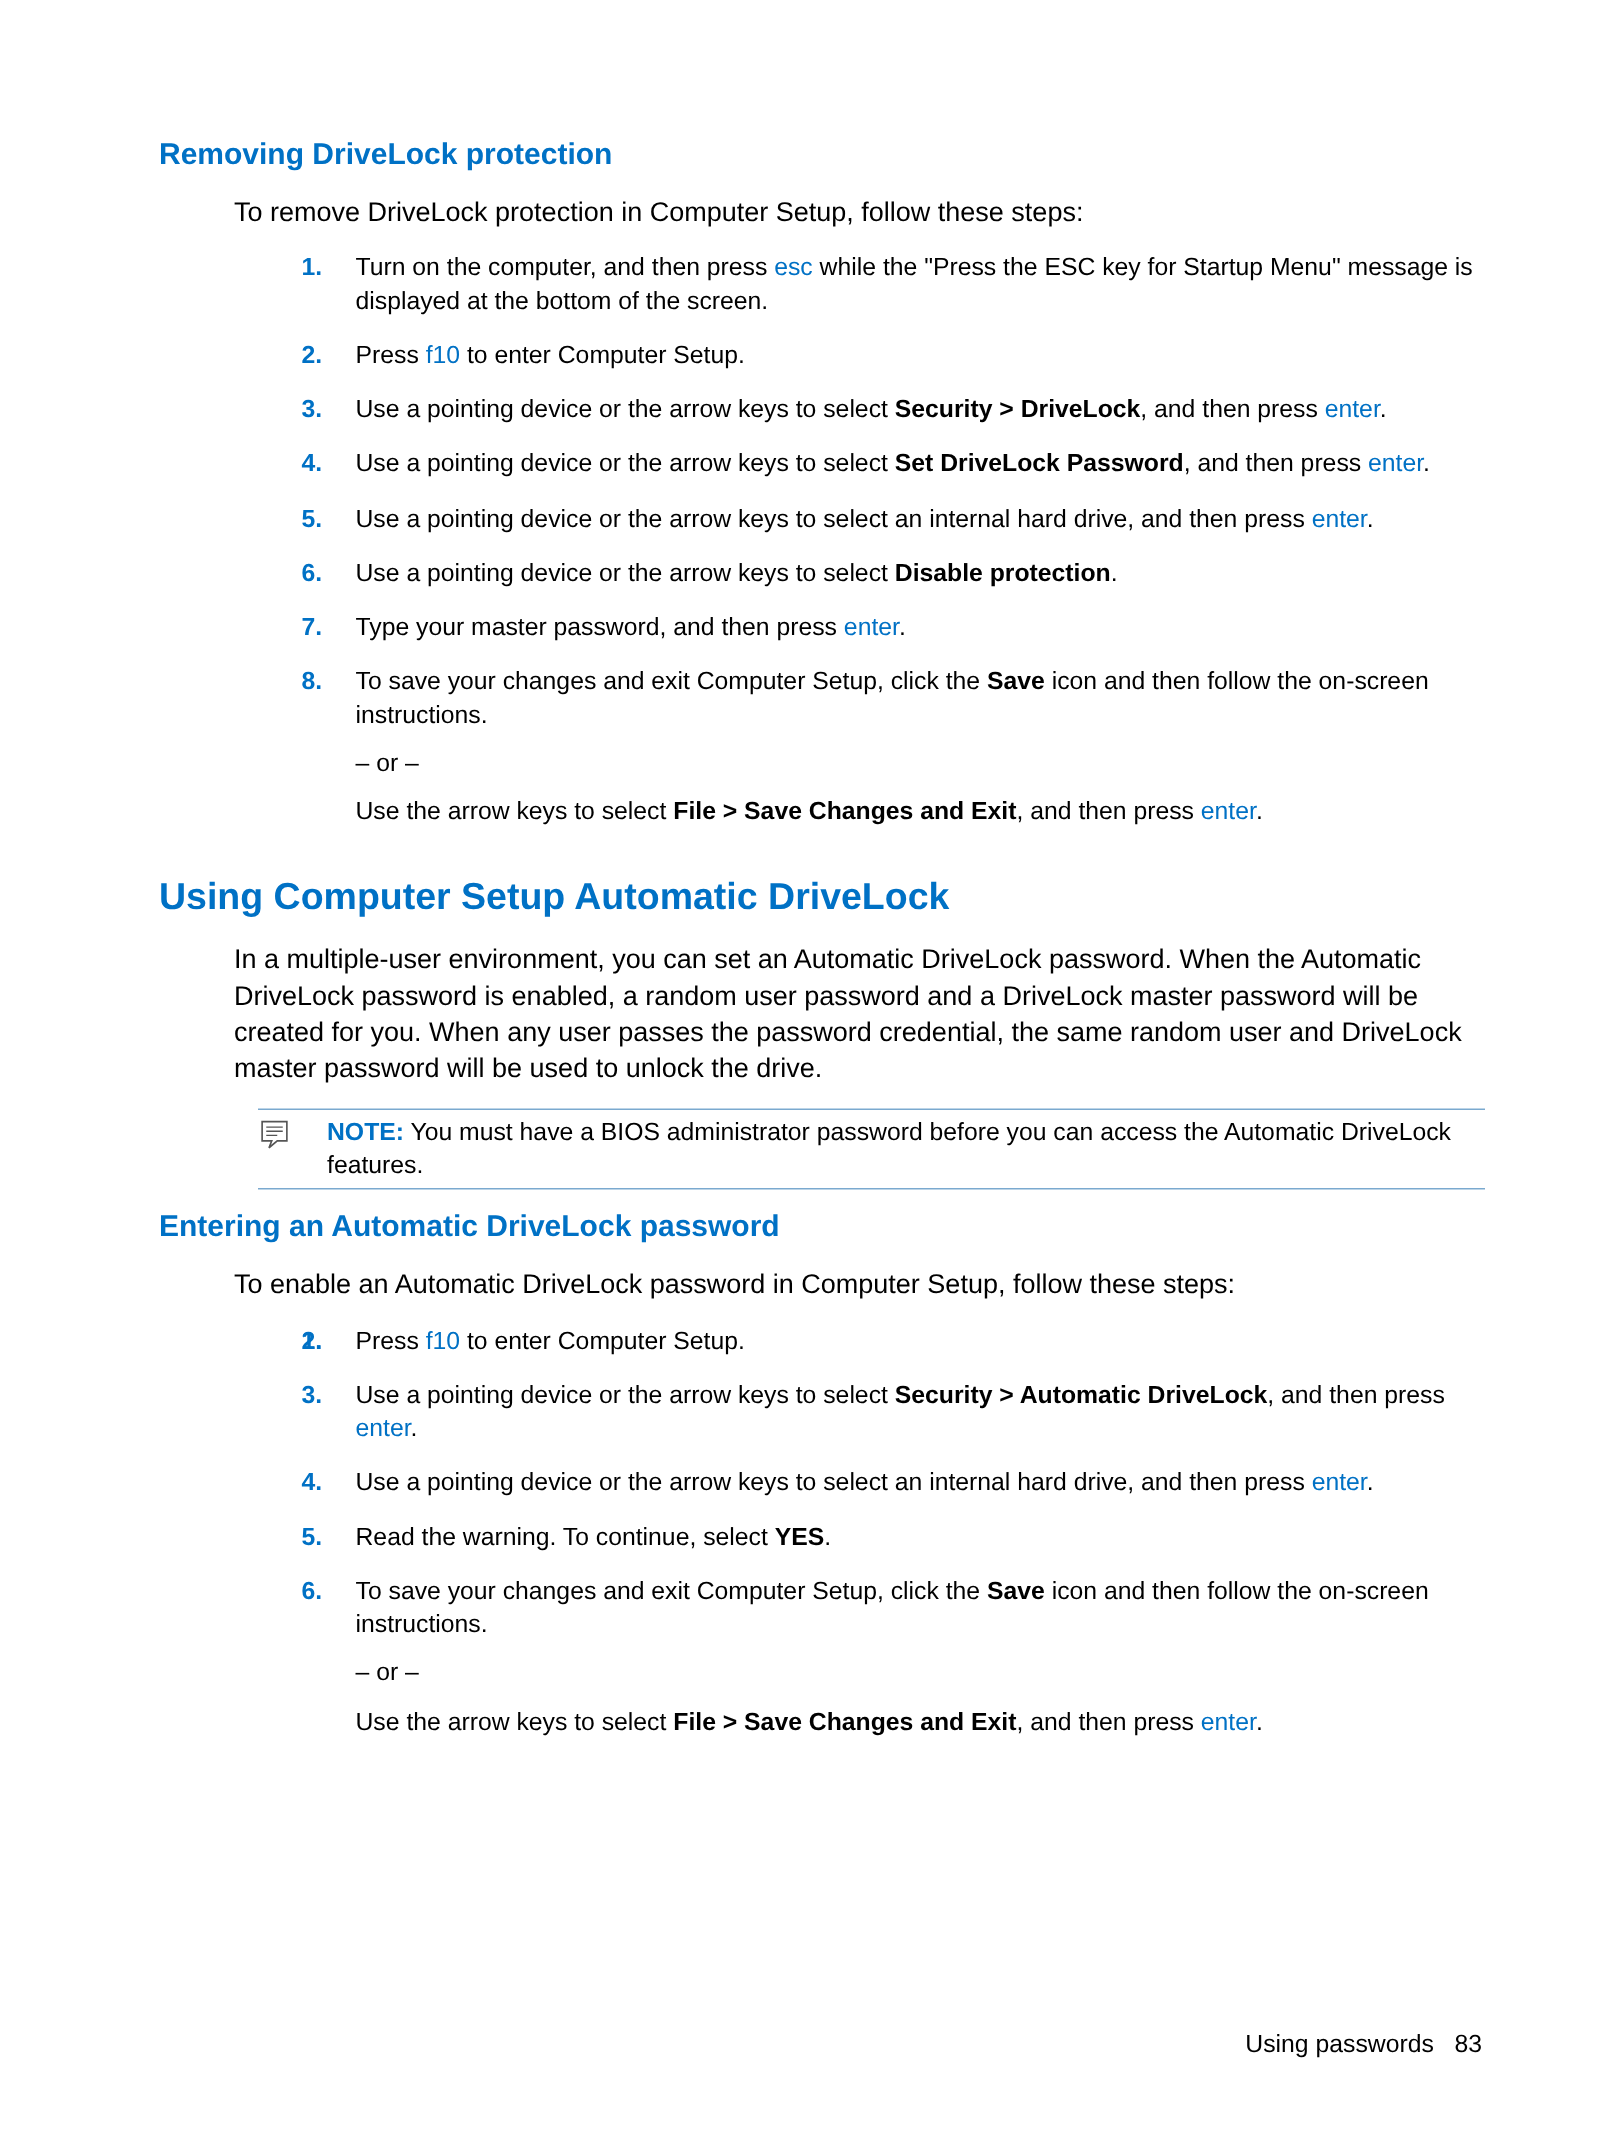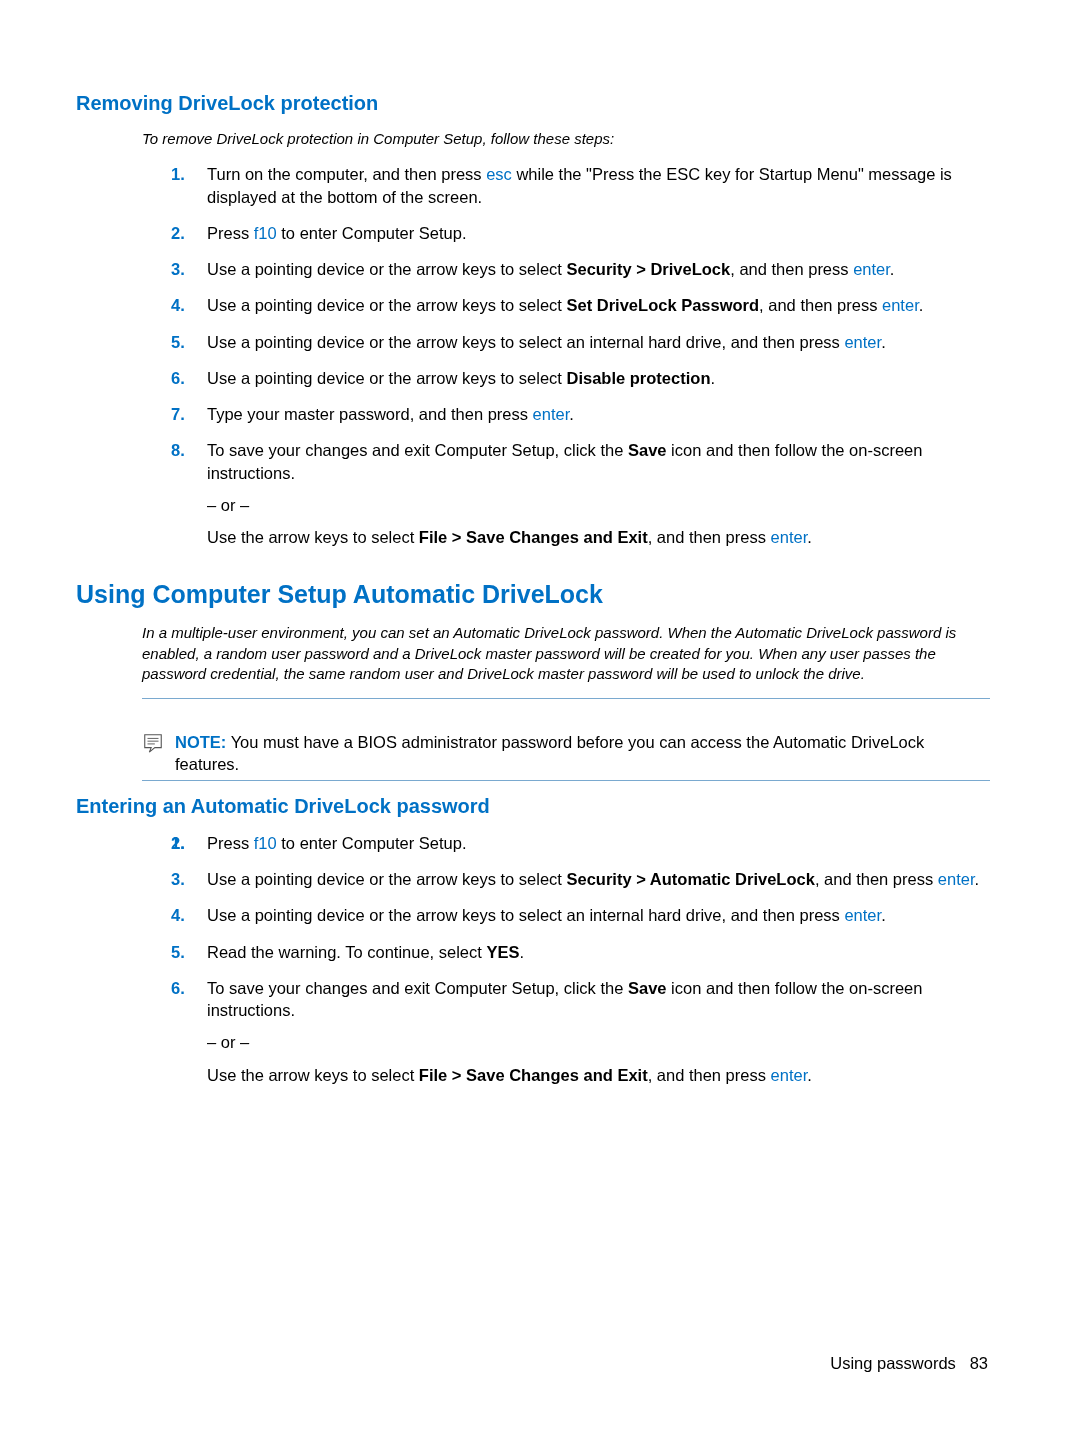--- a/index.html
+++ b/index.html
@@ -9,41 +9,40 @@
     }
     body {
       font-family: Arial, Helvetica, sans-serif;
       background: #fff;
       width: 1080px;
       height: 1437px;
       position: relative;
       color: #000;
     }
     .page {
-      padding: 92px 90px 40px 76px;
+      padding: 92px 90px 40px 106px;
     }
     .h3 {
       color: #0071c5;
       font-size: 20px;
       font-weight: bold;
       margin-bottom: 14px;
     }
     .h2 {
       color: #0071c5;
       font-size: 25px;
       font-weight: bold;
       margin-top: 32px;
       margin-bottom: 14px;
     }
     .body-text {
-      font-size: 15px;
+      font-size: 18px;
       line-height: 1.35;
-      margin-left: 66px;
-      margin-bottom: 14px;
-      font-style: italic;
+      margin-left: 50px;
+      margin-bottom: 14px;
     }
     ol.numbered {
       list-style: none;
       margin-left: 95px;
       margin-right: 0;
     }
     ol.numbered > li {
       position: relative;
       padding-left: 36px;
       margin-bottom: 14px;
@@ -70,22 +69,21 @@
       border-top: 1px solid #7aa9cf;
       border-bottom: 1px solid #7aa9cf;
       padding: 4px 0 4px 0;
       margin-bottom: 14px;
       margin-top: 6px;
       position: relative;
     }
     .note-inner {
       display: flex;
       align-items: flex-start;
-      gap: 11px;
-      margin-top: 28px;
+      gap: 24px;
     }
     .note-icon {
       width: 22px;
       height: 22px;
       flex-shrink: 0;
       margin-top: 1px;
     }
     .note-text {
       font-size: 16.5px;
       line-height: 1.35;
@@ -161,20 +159,21 @@
           <line x1="6" y1="13" x2="14" y2="13" stroke="#555" stroke-width="1"></line>
         </svg>
       </span>
       <div class="note-text">
         <span class="note-label">NOTE:</span><span>   You must have a BIOS administrator password before you can access the Automatic DriveLock features.</span>
       </div>
     </div>
   </div>
 
   <div class="h3">Entering an Automatic DriveLock password</div>
+  <p class="body-text">To enable an Automatic DriveLock password in Computer Setup, follow these steps:</p>
 
   <ol class="numbered">
     <li>
       <span class="num">1.</span>
     </li>
     <li>
       <span class="num">2.</span>
       <span><span>Press </span><span class="key">f10</span><span> to enter Computer Setup.</span></span>
     </li>
     <li>

